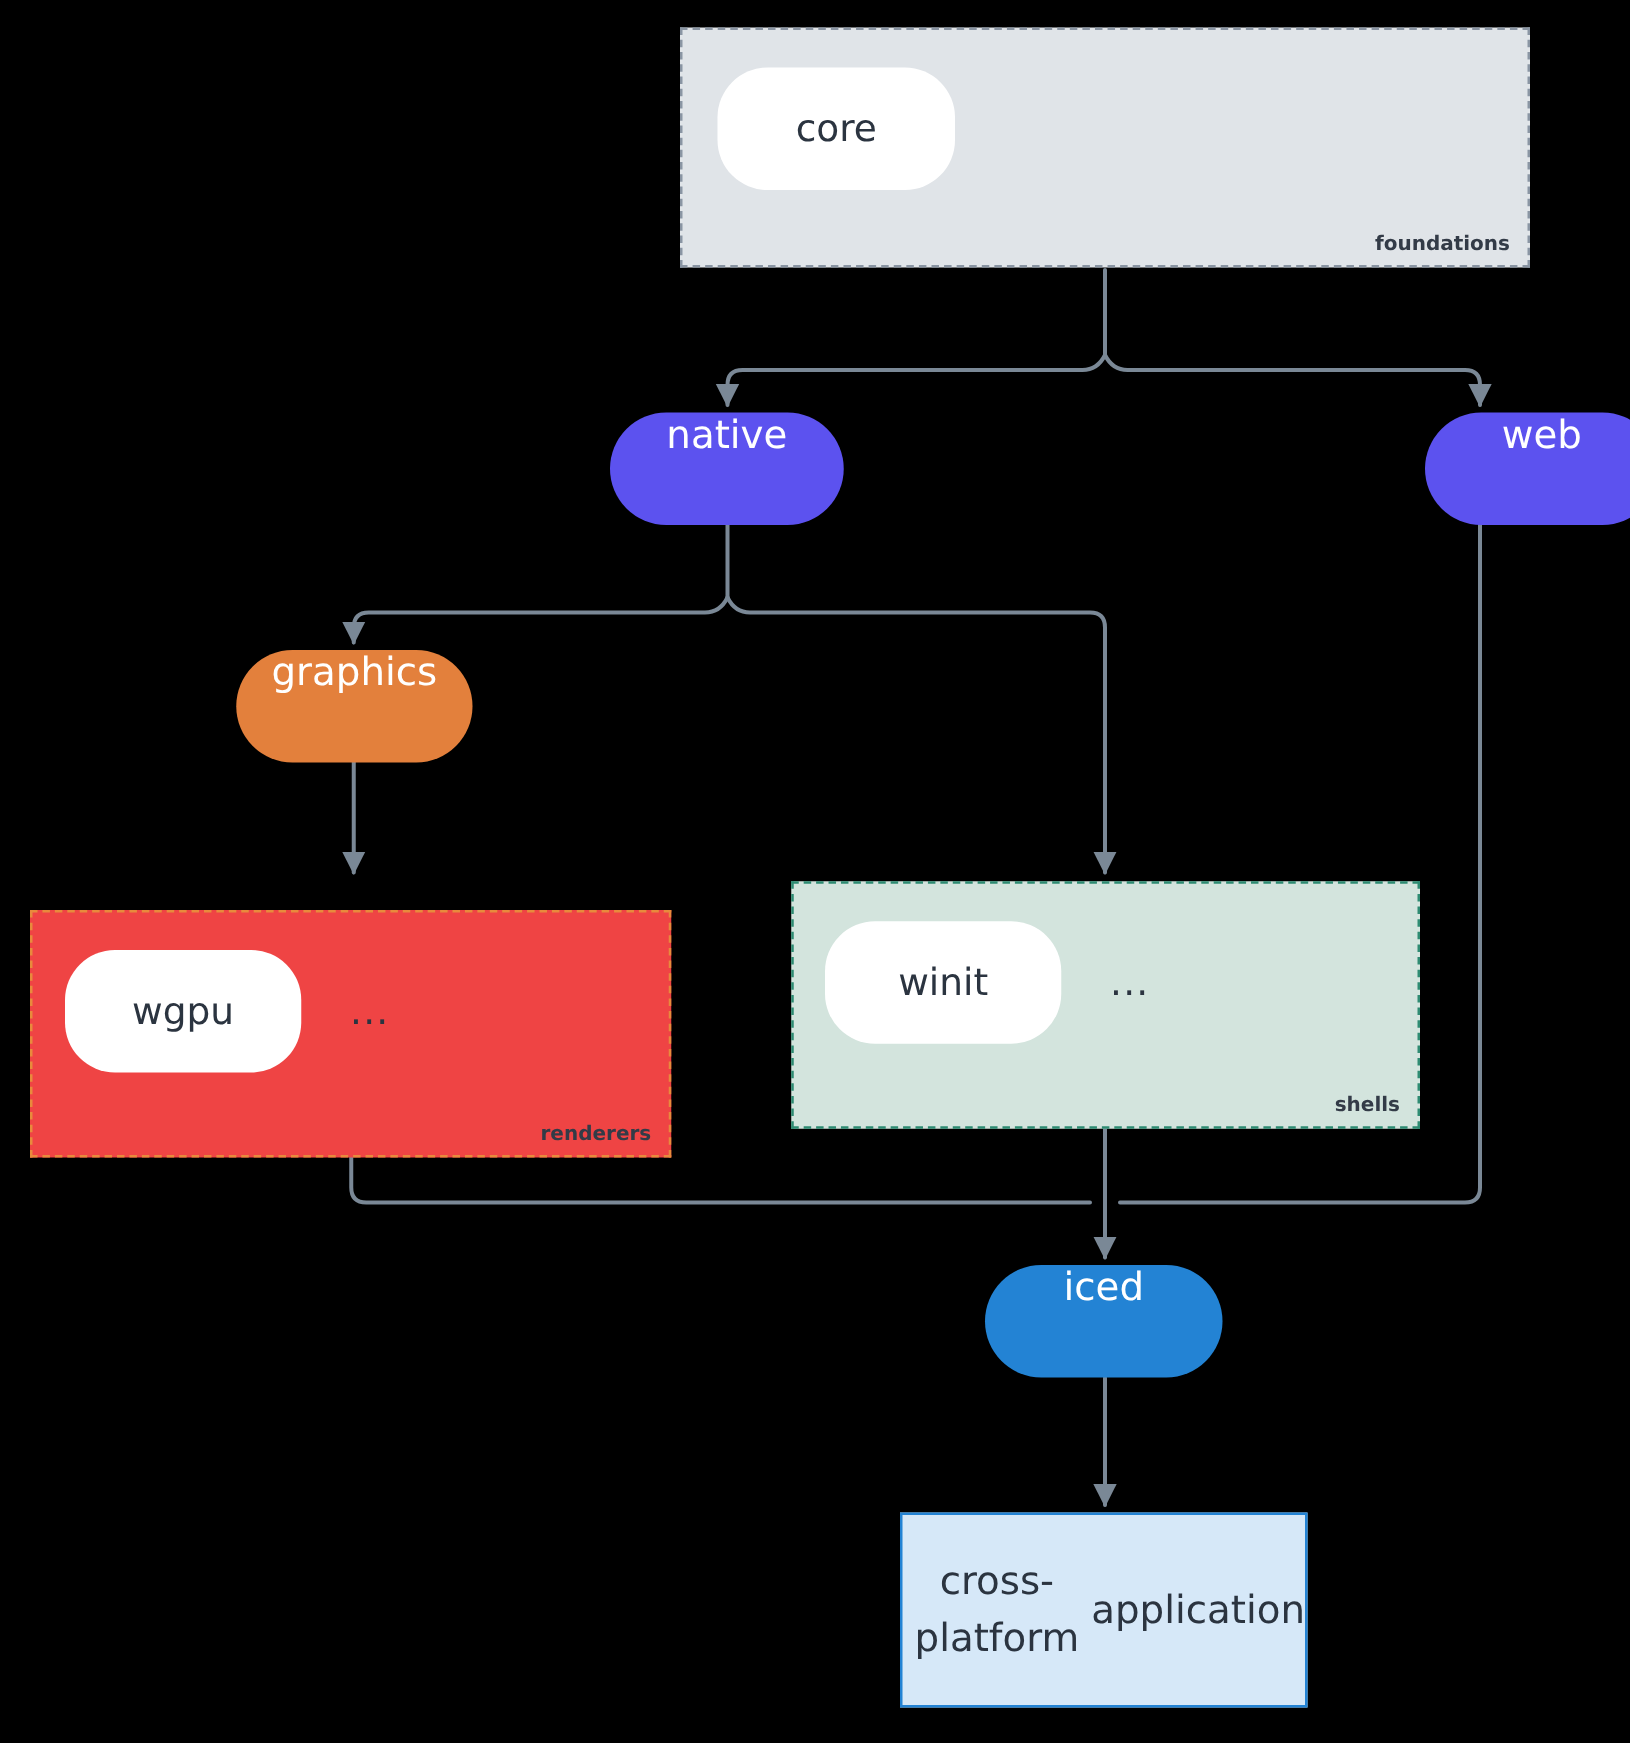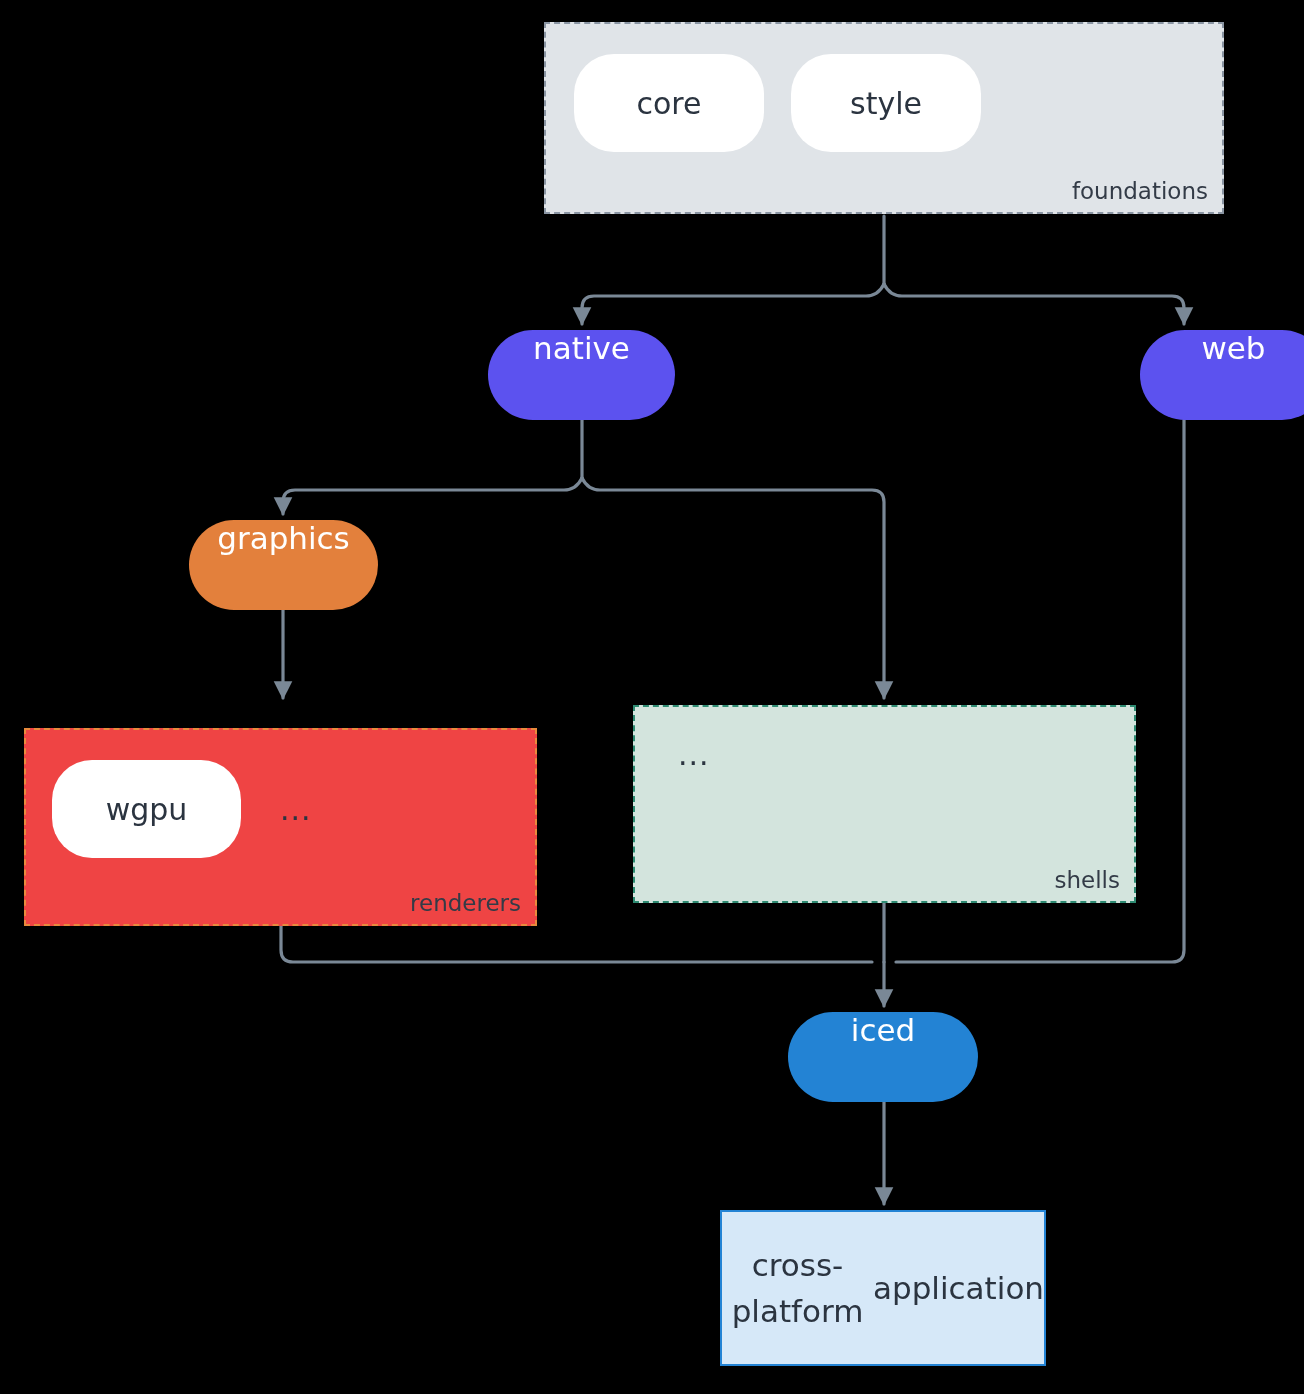--- a/index.html
+++ b/index.html
@@ -35,23 +35,24 @@
   .cluster {
     position: absolute;
     box-sizing: border-box;
     border-style: dashed;
     border-width: 2px;
   }
   .cluster-label {
     position: absolute;
     right: 14px;
     bottom: 8px;
-    font-size: 23px;
+    font-size: 16px;
     color: #333B47;
     white-space: nowrap;
+    font-weight: bold;
   }
 
   .cluster.foundations {
     left: 544px; top: 22px;
     width: 680px; height: 192px;
     background: #E0E4E8;
     border-color: #8A95A3;
   }
   .cluster.renderers {
     left: 24px; top: 728px;
@@ -173,40 +174,40 @@
       <path d="M 884 962 L 884 1006" marker-end="url(#arrow)"></path>
 
       <path d="M 884 1102 L 884 1204" marker-end="url(#arrow)"></path>
     </g>
   </svg>
 
   <div class="cluster foundations">
     <div class="pill-row">
       <div class="pill">
         <span>core</span>
-      </div>
-      <div class="pill">
-        <span>style</span>
       </div>
     </div>
     <div class="cluster-label">foundations</div>
   </div>
 
   <div class="cluster renderers">
     <div class="pill-row">
       <div class="pill">
         <span>wgpu</span>
       </div>
       <span class="ellipsis">...</span>
     </div>
     <div class="cluster-label">renderers</div>
   </div>
 
   <div class="cluster shells">
     <div class="pill-row">
+      <div class="pill">
+        <span>winit</span>
+      </div>
       <span class="ellipsis">...</span>
     </div>
     <div class="cluster-label">shells</div>
   </div>
 
   <div class="node native">
     <span>native</span>
   </div>
 
   <div class="node web">

